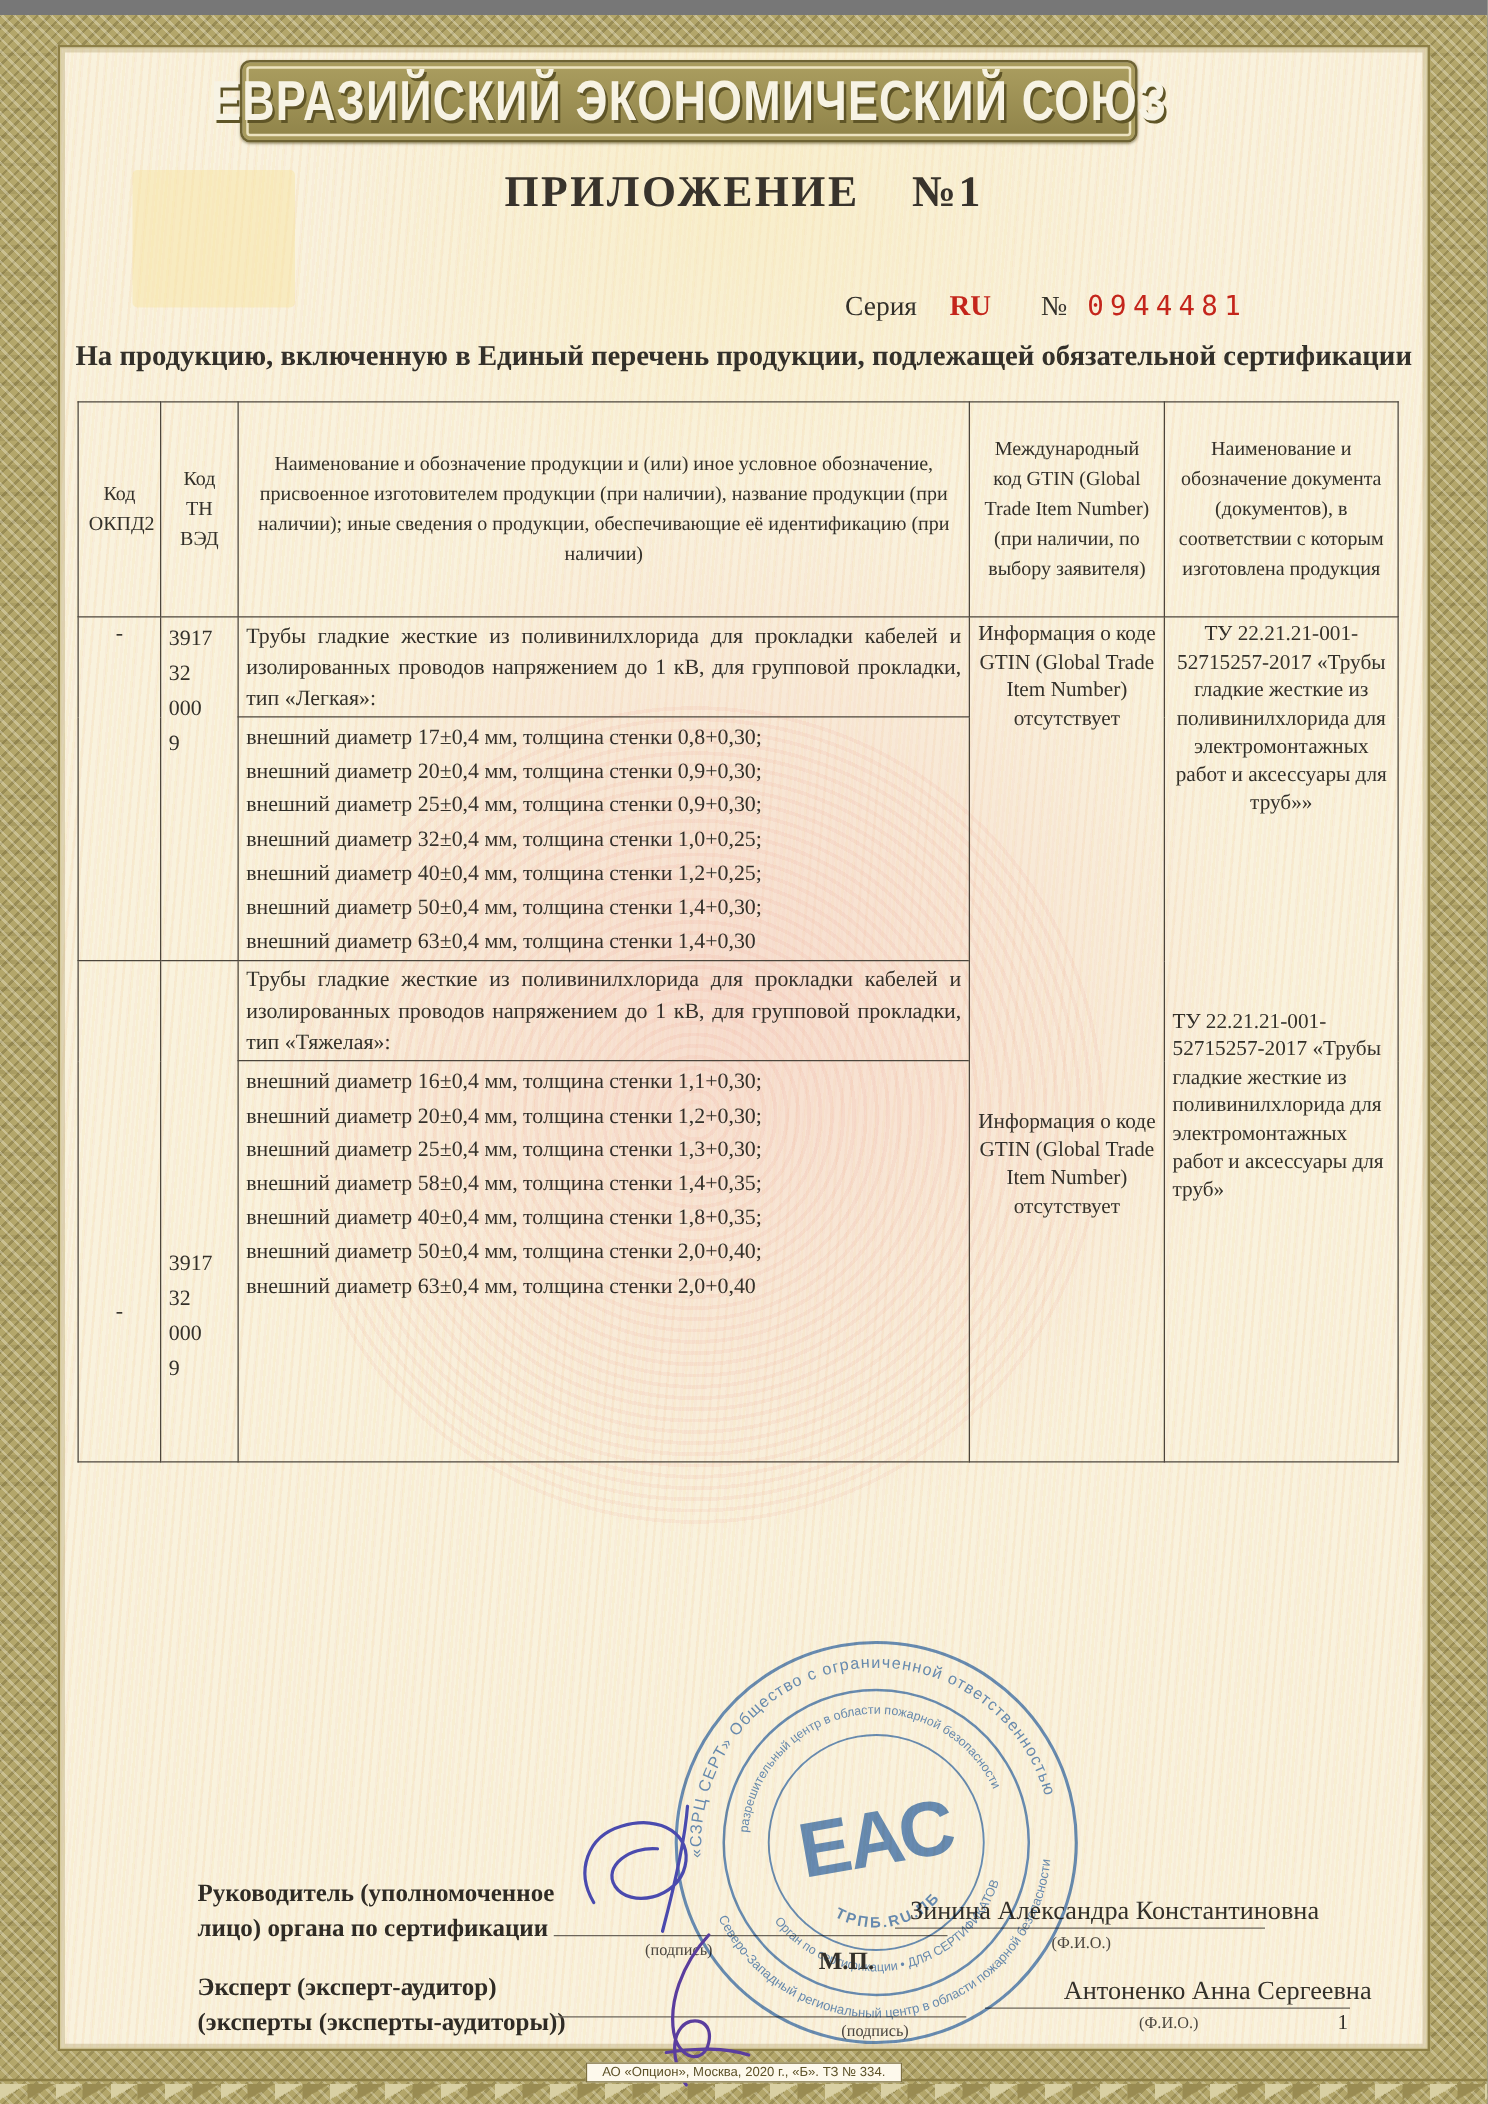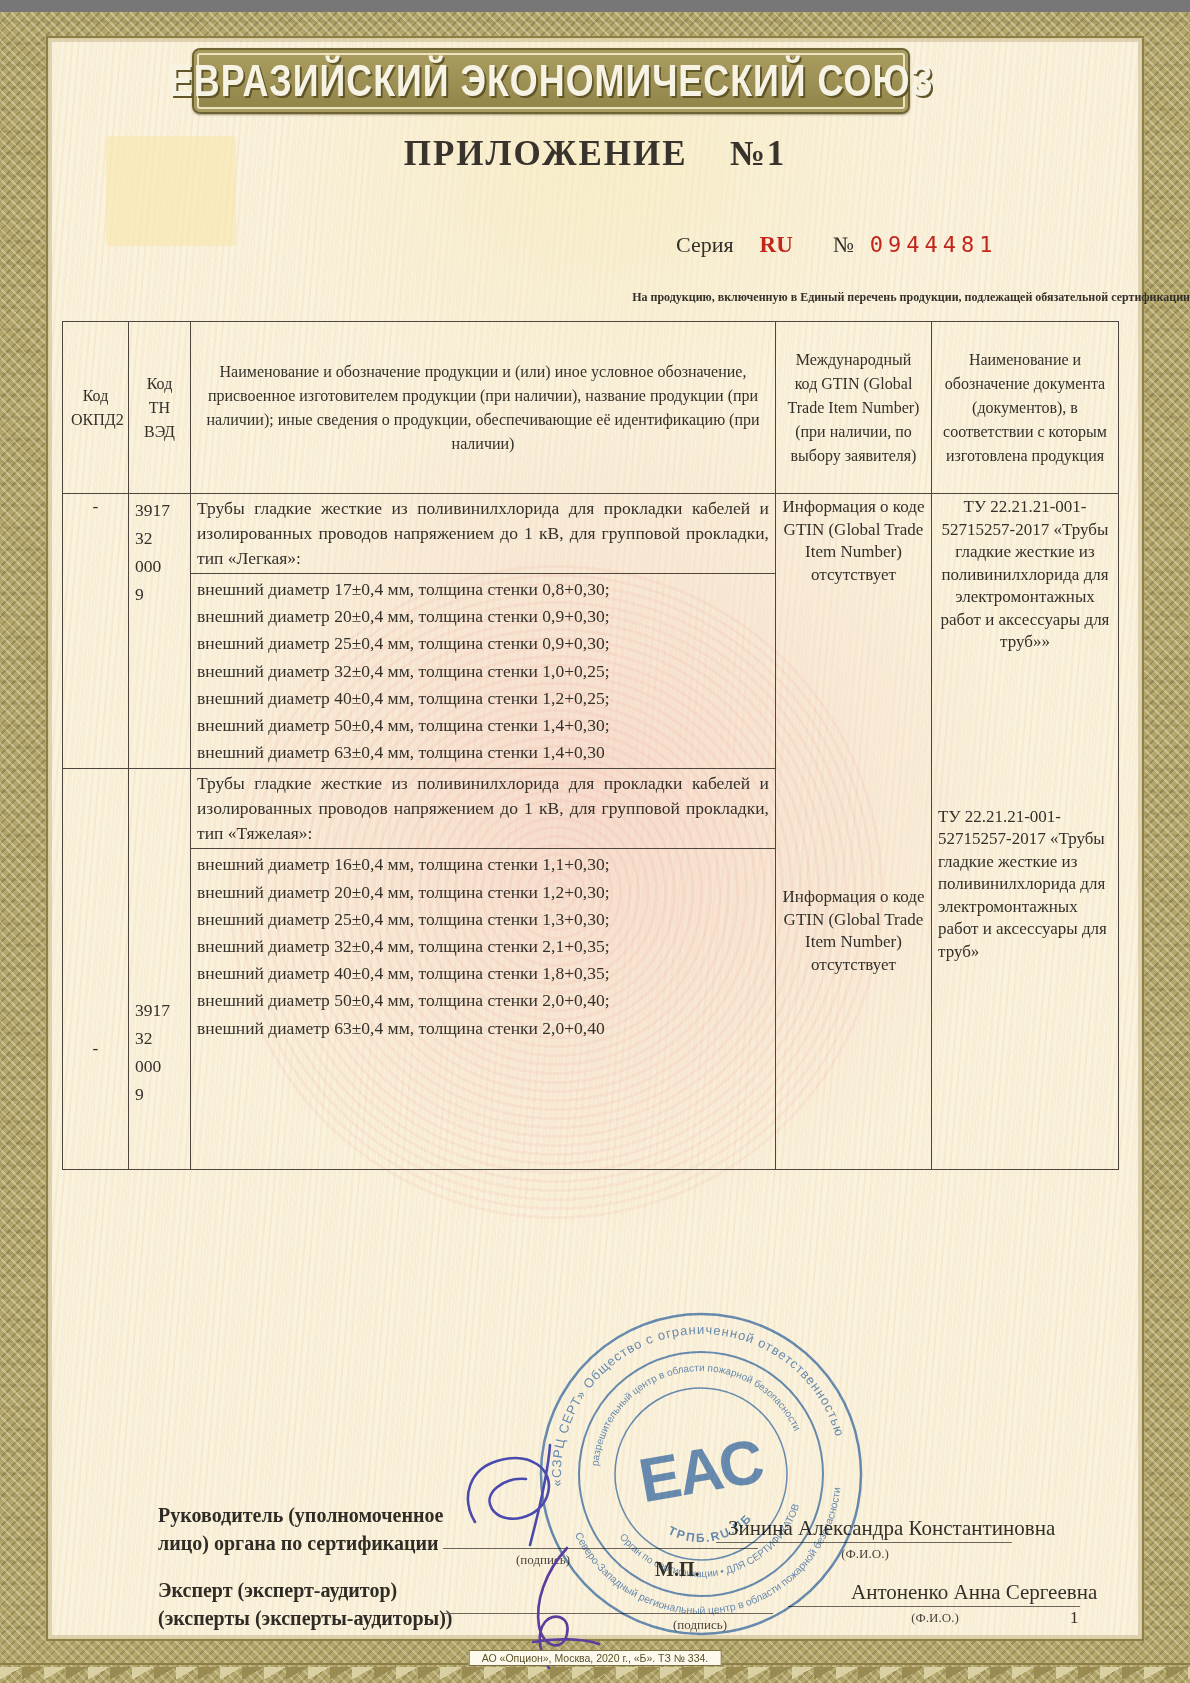--- a/index.html
+++ b/index.html
@@ -48,22 +48,22 @@
   .cert-line{position:absolute;left:0;right:0;top:188px;display:flex;justify-content:center;align-items:baseline;}
   .cert-label{font-weight:bold;font-size:24.5px;color:#38332c;letter-spacing:.5px;}
   .cert-number{font-size:20px;color:#45413a;margin-left:10px;padding:0 16px 3px 6px;
     border-bottom:1.5px solid #55504a;}
   .series-line{position:absolute;left:676px;top:220px;display:flex;align-items:baseline;}
   .series-label{font-size:22px;}
   .series-value{font-size:23px;font-weight:bold;color:#c4251b;margin-left:26px;}
   .number-sign{font-size:22px;margin-left:40px;}
   .blank-number{font-family:"DejaVu Sans Mono","Liberation Mono",monospace;
     font-size:22px;color:#c4251b;letter-spacing:5px;margin-left:16px;}
-  .subtitle{position:absolute;left:0;right:0;top:278px;text-align:right;
-    font-weight:bold;font-size:12px;color:#33302a;}
+  .subtitle{position:absolute;left:0;right:0;top:260px;text-align:center;
+    font-weight:bold;font-size:23px;color:#33302a;}
   
   .cert-table{position:absolute;left:62px;top:309px;width:1057px;
     border-collapse:collapse;table-layout:fixed;}
   .cert-table td,.cert-table th{border:1px solid #4c463c;vertical-align:top;
     padding:2px 6px;font-weight:normal;}
   .cert-table th{font-size:16px;text-align:center;vertical-align:middle;line-height:1.5;padding:4px 8px;}
   .okpd2-cell{text-align:center;font-size:17.5px;padding-top:5px;}
   .tnved-cell{font-size:17.5px;padding-left:9px;}
   .tnved-cell div{line-height:28px;}
   .intro-cell{font-size:17.5px;line-height:25px;text-align:justify;padding:4px 10px 2px 12px;}
@@ -185,21 +185,21 @@
           <div>9</div>
         </div>
       </td>
       <td class="intro-cell">Трубы гладкие жесткие из поливинилхлорида для прокладки кабелей и изолированных проводов напряжением до 1 кВ, для групповой прокладки, тип «Тяжелая»:</td>
     </tr>
     <tr style="height:321px">
       <td class="dims-cell">
         <div>внешний диаметр 16±0,4 мм, толщина стенки 1,1+0,30;</div>
         <div>внешний диаметр 20±0,4 мм, толщина стенки 1,2+0,30;</div>
         <div>внешний диаметр 25±0,4 мм, толщина стенки 1,3+0,30;</div>
-        <div>внешний диаметр 32±0,4 мм, толщина стенки 2,1+0,35;</div>
+        <div>внешний диаметр 58±0,4 мм, толщина стенки 1,4+0,35;</div>
         <div>внешний диаметр 40±0,4 мм, толщина стенки 1,8+0,35;</div>
         <div>внешний диаметр 50±0,4 мм, толщина стенки 2,0+0,40;</div>
         <div>внешний диаметр 63±0,4 мм, толщина стенки 2,0+0,40</div>
       </td>
     </tr>
   </tbody>
     </table>
 
   <div class="sig-label" style="left:158px;top:1489px;">
     <div>Руководитель (уполномоченное</div>

